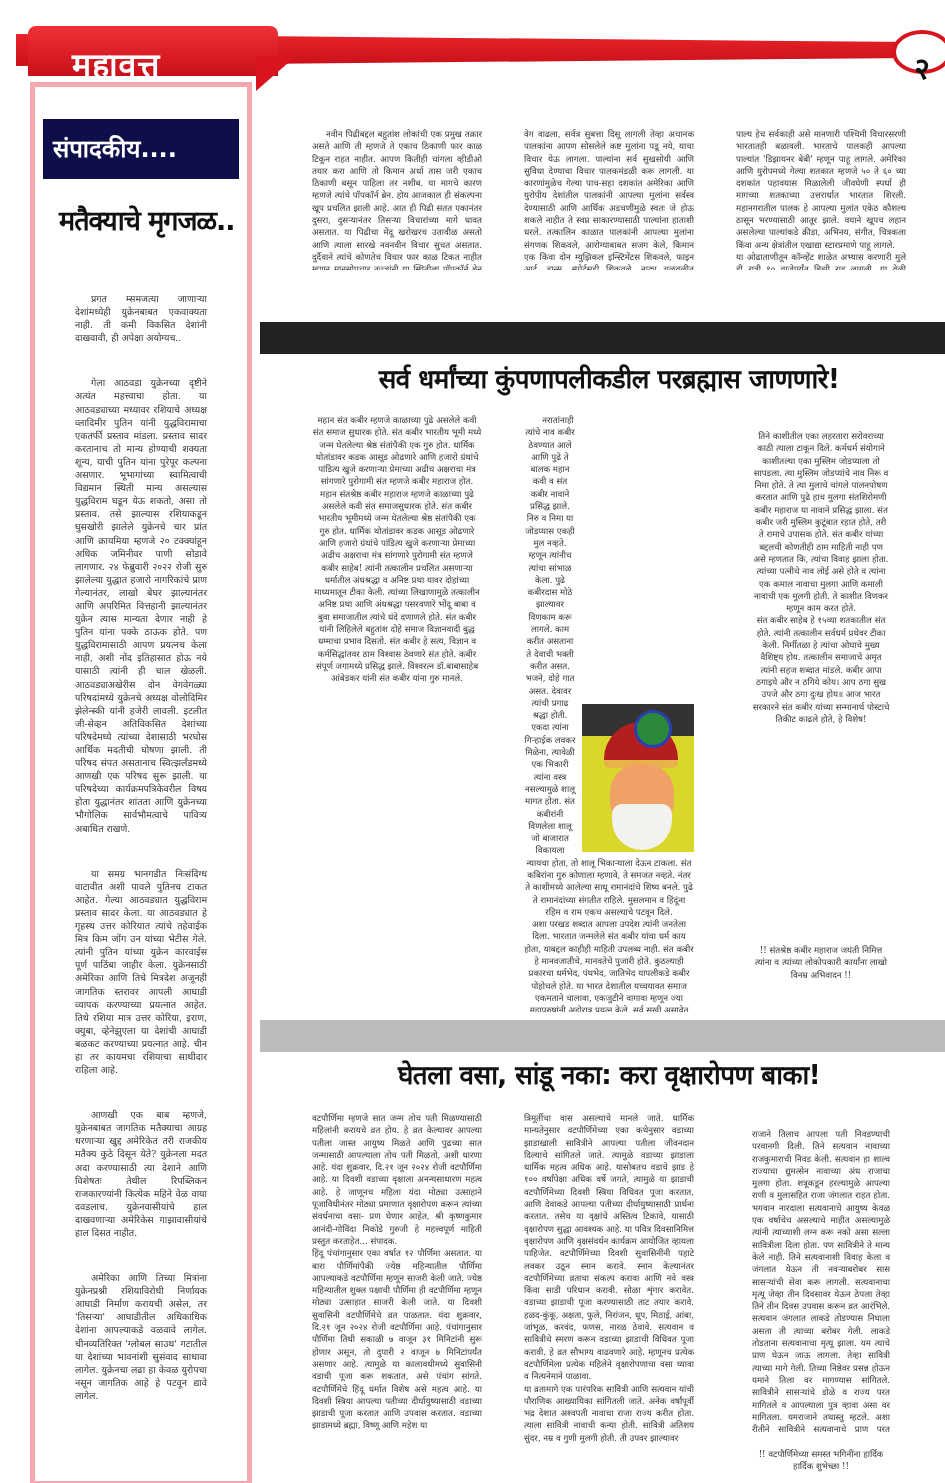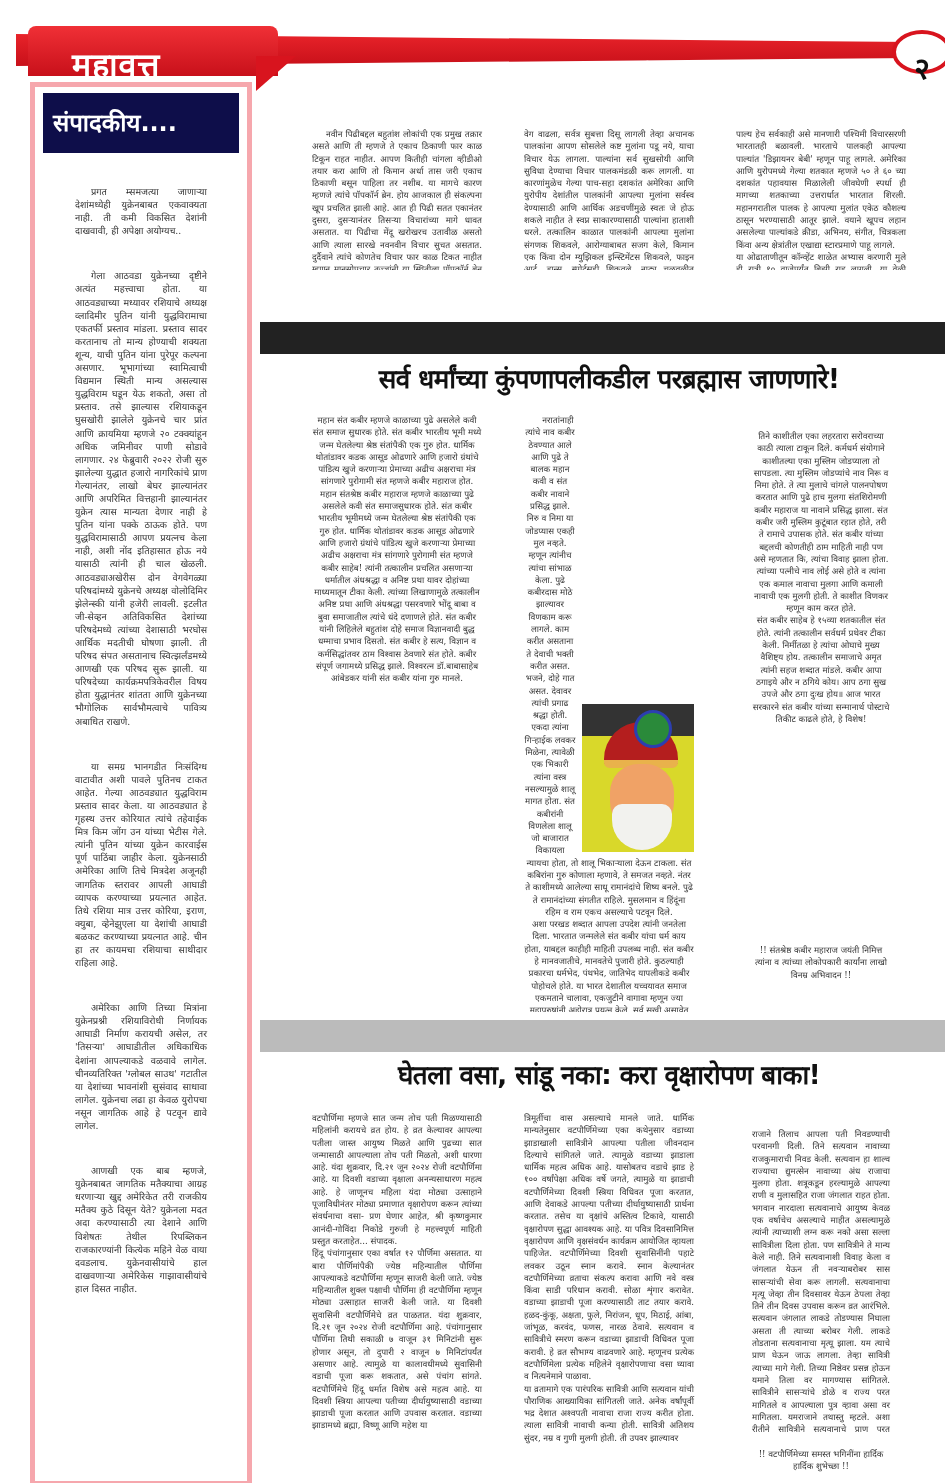--- a/index.html
+++ b/index.html
@@ -8,21 +8,21 @@
   .mast-band { position: absolute; left: 0; top: 18px; width: 900px; height: 30px; background: linear-gradient(180deg,#e8232a 0%,#c8101a 100%); clip-path: polygon(0 0, 100% 25%, 100% 75%, 0 100%); }
   .mast-tab { position: absolute; left: 12px; top: 10px; width: 250px; height: 50px; background: linear-gradient(180deg,#f03036,#c8101a); border-radius: 8px 8px 0 0; }
   .mast-tab-tail { position: absolute; left: 240px; top: 40px; width: 40px; height: 35px; background: #d8141e; clip-path: polygon(0 0, 100% 0, 0 100%); }
   .mast-title { position: absolute; left: 40px; top: 10px; color: #fff; font-family: "DejaVu Sans", sans-serif; font-weight: bold; font-size: 32px; letter-spacing: 1px; }
   .mast-city { position: absolute; left: 431px; top: 25px; color: #fff; font-family: "DejaVu Sans", sans-serif; font-weight: bold; font-size: 18px; margin-top: 28px; }
   .mast-date { position: absolute; left: 600px; top: 26px; color: #fff; font-family: "DejaVu Sans", sans-serif; font-size: 16px; }
   .page-num { position: absolute; left: 876px; top: 14px; width: 60px; height: 44px; border-radius: 50%; border: 4px solid #d8141e; background: #fff; color: #111; font-family: "DejaVu Sans", sans-serif; font-weight: bold; font-size: 30px; text-align: center; line-height: 38px; }
 
   .editorial { position: absolute; left: 14px; top: 66px; width: 222px; height: 1404px; background: #f6a7ad; padding: 5px; }
   .editorial-inner { background: #fff; height: 100%; padding: 6px 8px; overflow: hidden; }
-  .ed-header { background: #0e0e4a; color: #fff; font-family: "DejaVu Sans", sans-serif; font-weight: bold; font-size: 24px; padding: 12px 10px; height: 60px; }
+  .ed-header { background: #0e0e4a; color: #fff; font-family: "DejaVu Sans", sans-serif; font-weight: bold; font-size: 24px; padding: 12px 10px; height: 60px; margin-top: 26px; }
   .ed-headline { font-family: "DejaVu Sans", sans-serif; font-weight: bold; font-size: 27px; color: #111; margin: 6px 0 6px; letter-spacing: -1px; white-space: nowrap; }
   .ed-body { font-size: 9.4px; line-height: 13.1px; text-align: justify; color: #333; }
   .ed-body p { text-indent: 16px; }
 
   .art { position: absolute; }
   .art-title { font-family: "DejaVu Sans", sans-serif; font-weight: bold; color: #111; text-align: center; letter-spacing: -0.5px; }
   .cols { display: flex; gap: 10px; }
   .col { flex: 1; font-size: 8.6px; line-height: 12.3px; color: #333; text-align: justify; overflow: hidden; }
   .center { text-align: center; }
   .rule { position: absolute; left: 244px; width: 694px; height: 2px; background: #222; }
@@ -42,26 +42,27 @@
   <div class="mast-tab-tail"></div>
   <div class="mast-title">महावृत्त</div>
   <div class="mast-city">लातूर</div>
   <div class="mast-date">शनिवार दि.२२ जून २०२४</div>
   <div class="page-num">२</div>
 </div>
 
 <div class="editorial">
   <div class="editorial-inner">
     <div class="ed-header">संपादकीय....</div>
+    <div class="ed-headline">मतैक्याचे मृगजळ..</div>
     <div class="ed-body">
       <p>प्रगत म्समजत्या जाणाऱ्या देशांमध्येही युक्रेनबाबत एकवाक्यता नाही. ती कमी विकसित देशांनी दाखवावी, ही अपेक्षा अयोग्यच..</p>
       <p>गेला आठवडा युक्रेनच्या दृष्टीने अत्यंत महत्त्वाचा होता. या आठवड्याच्या मध्यावर रशियाचे अध्यक्ष व्लादिमीर पुतिन यांनी युद्धविरामाचा एकतर्फी प्रस्ताव मांडला. प्रस्ताव सादर करतानाच तो मान्य होण्याची शक्यता शून्य, याची पुतिन यांना पुरेपूर कल्पना असणार. भूभागांच्या स्वामित्वाची विद्यमान स्थिती मान्य असल्यास युद्धविराम घडून येऊ शकतो, असा तो प्रस्ताव. तसे झाल्यास रशियाकडून घुसखोरी झालेले युक्रेनचे चार प्रांत आणि क्रायमिया म्हणजे २० टक्क्यांहून अधिक जमिनीवर पाणी सोडावे लागणार. २४ फेब्रुवारी २०२२ रोजी सुरु झालेल्या युद्धात हजारो नागरिकांचे प्राण गेल्यानंतर, लाखो बेघर झाल्यानंतर आणि अपरिमित वित्तहानी झाल्यानंतर युक्रेन त्यास मान्यता देणार नाही हे पुतिन यांना पक्के ठाऊक होते. पण युद्धविरामासाठी आपण प्रयत्नच केला नाही, अशी नोंद इतिहासात होऊ नये यासाठी त्यांनी ही चाल खेळली. आठवड्याअखेरीस दोन वेगवेगळ्या परिषदांमध्ये युक्रेनचे अध्यक्ष वोलोदिमिर झेलेन्स्की यांनी हजेरी लावली. इटलीत जी-सेव्हन अतिविकसित देशांच्या परिषदेमध्ये त्यांच्या देशासाठी भरघोस आर्थिक मदतीची घोषणा झाली. ती परिषद संपत असतानाच स्वित्झर्लंडमध्ये आणखी एक परिषद सुरू झाली. या परिषदेच्या कार्यक्रमपत्रिकेवरील विषय होता युद्धानंतर शांतता आणि युक्रेनच्या भौगोलिक सार्वभौमत्वाचे पावित्र्य अबाधित राखणे.</p>
       <p>या समग्र भानगडीत निःसंदिग्ध वाटावीत अशी पावले पुतिनच टाकत आहेत. गेल्या आठवड्यात युद्धविराम प्रस्ताव सादर केला. या आठवड्यात हे गृहस्थ उत्तर कोरियात त्यांचे तहेवाईक मित्र किम जोंग उन यांच्या भेटीस गेले. त्यांनी पुतिन यांच्या युक्रेन कारवाईस पूर्ण पाठिंबा जाहीर केला. युक्रेनसाठी अमेरिका आणि तिचे मित्रदेश अजूनही जागतिक स्तरावर आपली आघाडी व्यापक करण्याच्या प्रयत्नात आहेत. तिथे रशिया मात्र उत्तर कोरिया, इराण, क्युबा, व्हेनेझुएला या देशांची आघाडी बळकट करण्याच्या प्रयत्नात आहे. चीन हा तर कायमचा रशियाचा साथीदार राहिला आहे.</p>
+      <p>आणखी एक बाब म्हणजे, युक्रेनबाबत जागतिक मतैक्याचा आग्रह धरणाऱ्या खुद्द अमेरिकेत तरी राजकीय मतैक्य कुठे दिसून येते? युक्रेनला मदत अदा करण्यासाठी त्या देशाने आणि विशेषतः तेथील रिपब्लिकन राजकारण्यांनी कित्येक महिने वेळ वाया दवडलाच. युक्रेनवासीयांचे हाल दाखवणाऱ्या अमेरिकेस गाझावासीयांचे हाल दिसत नाहीत.</p>
       <p>अमेरिका आणि तिच्या मित्रांना युक्रेनप्रश्नी रशियाविरोधी निर्णायक आघाडी निर्माण करायची असेल, तर 'तिसऱ्या' आघाडीतील अधिकाधिक देशांना आपल्याकडे वळवावे लागेल. चीनव्यतिरिक्त 'ग्लोबल साउथ' गटातील या देशांच्या भावनांशी सुसंवाद साधावा लागेल. युक्रेनचा लढा हा केवळ युरोपचा नसून जागतिक आहे हे पटवून द्यावे लागेल.</p>
-      <p>आणखी एक बाब म्हणजे, युक्रेनबाबत जागतिक मतैक्याचा आग्रह धरणाऱ्या खुद्द अमेरिकेत तरी राजकीय मतैक्य कुठे दिसून येते? युक्रेनला मदत अदा करण्यासाठी त्या देशाने आणि विशेषतः तेथील रिपब्लिकन राजकारण्यांनी कित्येक महिने वेळ वाया दवडलाच. युक्रेनवासीयांचे हाल दाखवणाऱ्या अमेरिकेस गाझावासीयांचे हाल दिसत नाहीत.</p>
     </div>
   </div>
 </div>
 
 <div class="art" style="left:248px; top:64px; width:690px; height:228px;">
   <div class="cols" style="height:190px;">
     <div class="col" style="text-indent:14px;">नवीन पिढीबद्दल बहुतांश लोकांची एक प्रमुख तक्रार असते आणि ती म्हणजे ते एकाच ठिकाणी फार काळ टिकून राहत नाहीत. आपण कितीही चांगला व्हीडीओ तयार करा आणि तो किमान अर्धा तास जरी एकाच ठिकाणी बसून पाहिला तर नशीब. या मागचे कारण म्हणजे त्यांचे पॉपकॉर्न ब्रेन. होय आजकाल ही संकल्पना खूप प्रचलित झाली आहे. आत ही पिढी सतत एकानंतर दुसरा, दुसऱ्यानंतर तिसऱ्या विचारांच्या मागे धावत असतात. या पिढीचा मेंदू खरोखरच उतावीळ असतो आणि त्याला सारखे नवनवीन विचार सुचत असतात. दुर्दैवाने त्यांचे कोणतेच विचार फार काळ टिकत नाहीत म्हणून मानसोपचार तज्ज्ञांनी या स्थितीला पॉपकॉर्न ब्रेन ही संज्ञा वापरली. या शब्दाचा पहिला वापर २०११ मध्ये वॉशिंग्टन युनिव्हर्सिटीचे एक संशोधक डेव्हिड लेव्ही यांनी केला.पॉपकॉर्न ब्रेनची कारणे आता प्रश्न उपस्थित राहतो की, नव्या जनरेशनला पॉपकॉर्न ब्रेन म्हणण्याचे कारण काय? यासाठी कोण जबाबदार? अर्थात बऱ्याच अंशी पालकदेखील तितकेच जबाबदार आहेत. याचे कारण जाणून घेण्यासाठी इतिहास पहावा लागेल. दुसऱ्या युद्धानंतर युरोप आणि अमेरिकेत जेव्हा स्थैर्य वाढले आणि विकासाचा</div>
     <div class="col">वेग वाढला, सर्वत्र सुबत्ता दिसू लागली तेव्हा अचानक पालकांना आपण सोसलेले कष्ट मुलांना पडू नये, याचा विचार येऊ लागला. पाल्यांना सर्व सुखसोयी आणि सुविधा देण्याचा विचार पालकमंडळी करू लागली. या कारणांमुळेच गेल्या पाच-सहा दशकांत अमेरिका आणि युरोपीय देशांतील पालकांनी आपल्या मुलांना सर्वस्व देण्यासाठी आणि आर्थिक अडचणींमुळे स्वतः जे होऊ शकले नाहीत ते स्वप्न साकारण्यासाठी पाल्यांना हाताशी धरले. तत्कालिन काळात पालकांनी आपल्या मुलांना संगणक शिकवले, आरोग्याबाबत सजग केले, किमान एक किंवा दोन म्युझिकल इन्स्टिमेंटस शिकवले, फाइन आर्ट, डान्स, स्पोर्ट्सही शिकवले, नाट्य चळवळीत सक्रिय केले.भारतातही ट्रेंड गेल्या शतकात भारतातील मध्यमवर्गीय कुटुंब आपल्या मुलांसाठी एवढा खर्च आणि सुख सुविधा देण्यास सक्षम नव्हता. याचे प्रमुख कारण म्हणजे मर्यादित स्रोत आणि ध्येयदेखील नव्हते. त्याच बरोबर व्यावहारिक पातळीवर त्यांना कोणी स्पर्धकही नव्हता; परंतु मागच्या शतकाच्या अखेरीस भारतातही पालकांची नवी पिढी विकसित होऊ लागली. खासगी आणि सरकारी क्षेत्रात कर्मचाऱ्यांच्या वेतनात बूम आले आणि</div>
     <div class="col" style="white-space:pre-line;">पाल्य हेच सर्वकाही असे मानणारी पश्चिमी विचारसरणी भारतातही बळावली. भारताचे पालकही आपल्या पाल्यांत 'डिझायनर बेबी' म्हणून पाहू लागले. अमेरिका आणि युरोपमध्ये गेल्या शतकात म्हणजे ५० ते ६० च्या दशकांत पहावयास मिळालेली जीवघेणी स्पर्धा ही मागच्या शतकाच्या उत्तरार्धात भारतात शिरली. महानगरातील पालक हे आपल्या मुलांत एकेठ कौशल्य ठासून भरण्यासाठी आतूर झाले. वयाने खूपच लहान असलेल्या पाल्यांकडे क्रीडा, अभिनय, संगीत, चित्रकला किंवा अन्य क्षेत्रांतील एखाद्या स्टारप्रमाणे पाहू लागले.
 या ओढाताणीतून कॉन्व्हेंट शाळेत अभ्यास करणारी मुले ही रात्री १० वाजेपर्यंत बिझी राहू लागली. या वेळी पालकांनी त्यांना पौष्टिक आहार दिला खरा; परंतु थोडा आराम केल्यानंतर गणित, विज्ञानाच्या अभ्यासाबरोबरच पोहणे, क्रिकेट, गिटार, पेंटिंग आणि डान्स शिकण्यासाठी अनेक वर्गात पाठवू लागले. परिणामी ते ना खऱ्या अर्थाने चांगले खेळाडू होऊ शकले ना गुणवान विद्यार्थी. एकाच वेळी सर्व गुणसंपन्न करण्याच्या नादात एक ना धड भाराभर चिंध्या अशी अवस्था झाली.</div>

